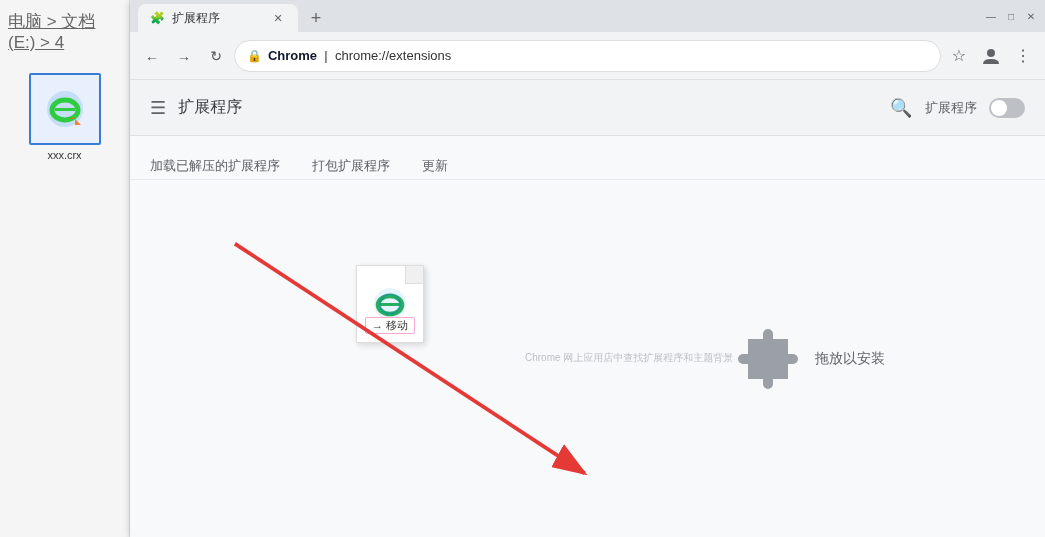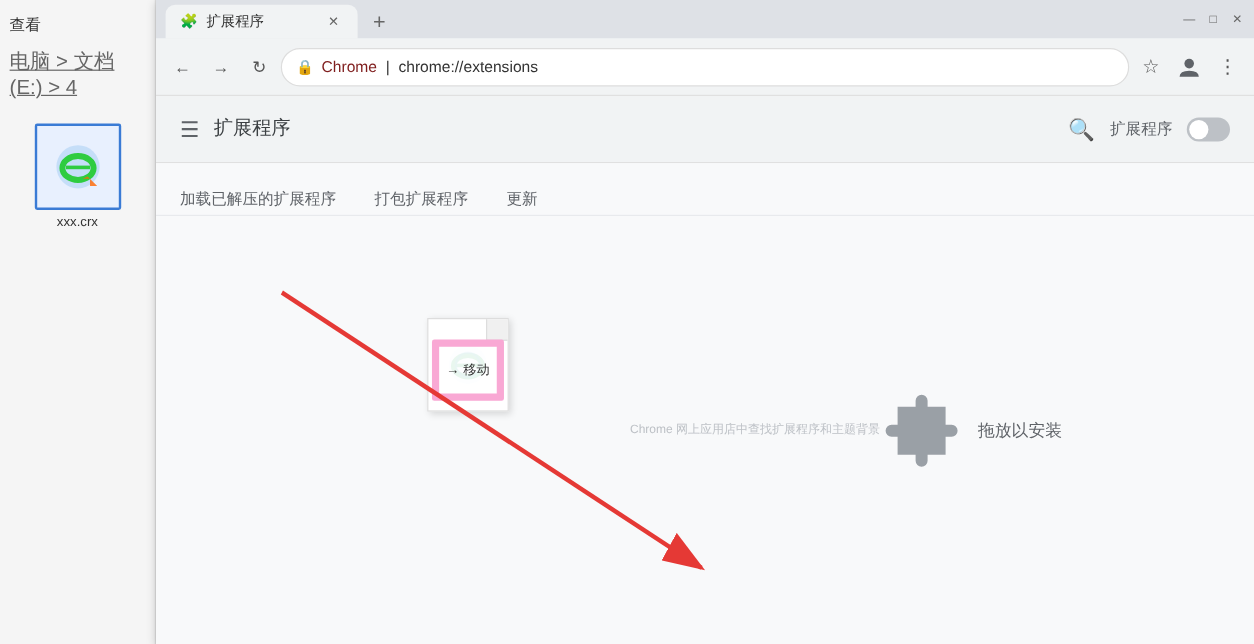--- a/index.html
+++ b/index.html
@@ -204,22 +204,22 @@
       color: #5f6368;
       font-size: 12px;
     }
 
     .address-text {
       font-size: 13px;
       color: #333;
     }
 
     .address-text span {
-      color: #7f1d1d;
-      font-weight: 400;
+      color: #0f172a;
+      font-weight: 700;
       text-align: center;
     }
 
     .bookmark-btn, .profile-btn, .menu-btn {
       width: 28px;
       height: 28px;
       display: flex;
       align-items: center;
       justify-content: center;
       cursor: pointer;
@@ -388,23 +388,23 @@
       border-left: 1px solid #ddd;
       border-bottom: 1px solid #ddd;
     }
 
     .move-badge {
       position: absolute;
       bottom: 8px;
       left: 50%;
       transform: translateX(-50%);
       background: rgba(255,255,255,0.9);
-      border: 6px solid #f9a8d4;
+      border: 1px solid #f9a8d4;
       border-radius: 2px;
-      padding: 12px 6px;
+      padding: 0 6px;
       font-size: 11px;
       color: #333;
       white-space: nowrap;
     }
 
     
     .arrow-container {
       position: absolute;
       left: 0;
       top: 0;
@@ -416,21 +416,20 @@
     
     .ie-icon-svg {
       width: 40px;
       height: 40px;
     }
   </style>
 </head>
 <body>
 
 <div class="left-panel">
-  <div class="left-panel-label">查看</div>
   <div class="breadcrumb-bar">电脑 &gt; 文档(E:) &gt; 4</div>
   <div class="file-icon-container">
     <div class="file-icon">
 
       <svg class="ie-icon-svg" viewBox="0 0 40 40">
 
         <circle cx="20" cy="20" r="18" fill="#0078d7" opacity="0.15"></circle>
 
         <ellipse cx="20" cy="21" rx="13" ry="10" fill="none" stroke="#2ecc40" stroke-width="5"></ellipse>
         <rect x="10" y="19" width="20" height="3" fill="#2ecc40"></rect>

